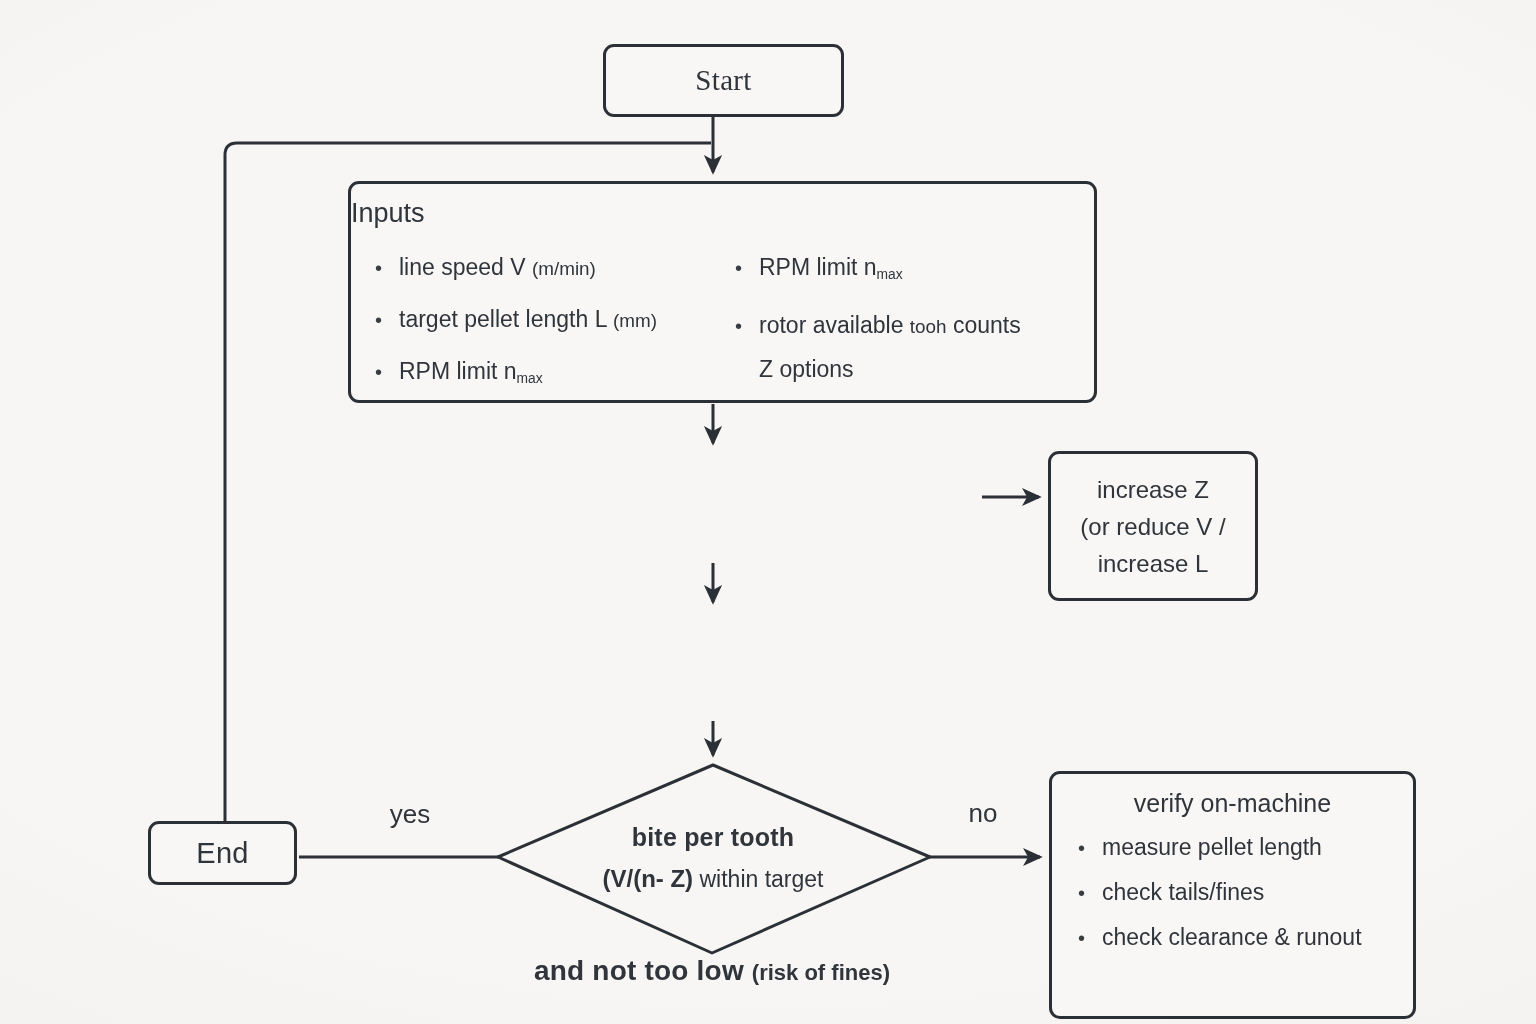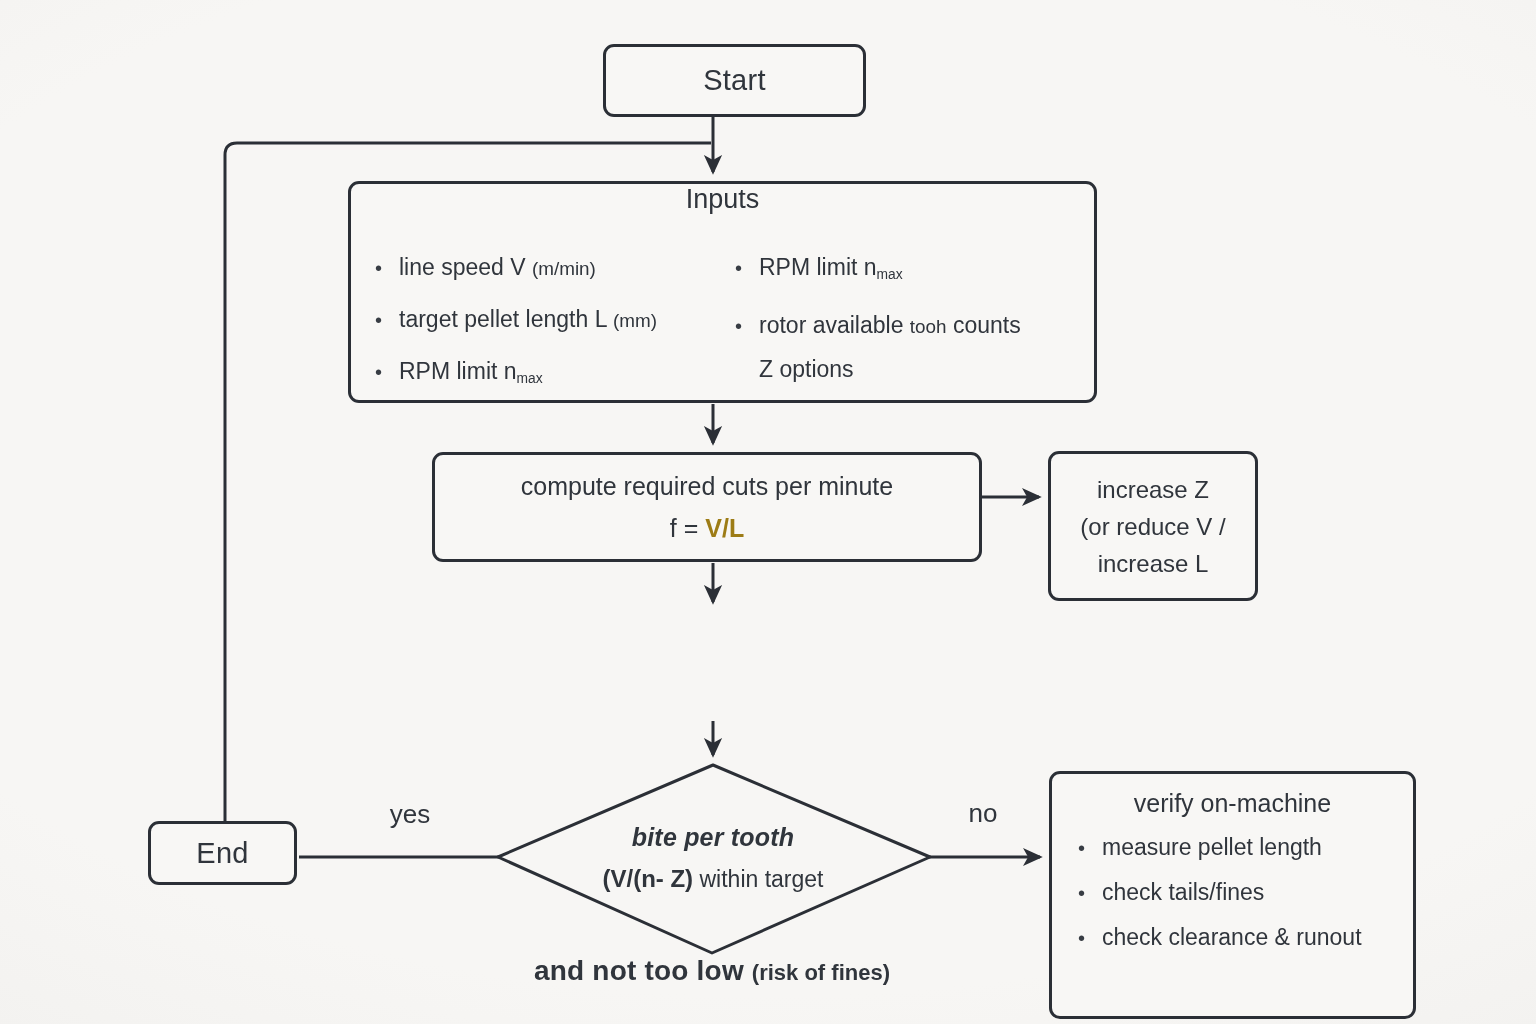--- a/index.html
+++ b/index.html
@@ -19,26 +19,26 @@
     background:#f8f7f5; border:3px solid #2b2f36; border-radius:11px;
     display:flex; flex-direction:column; align-items:center; justify-content:center;
     text-align:center;
   }
   .label-lg { font-size:29px; letter-spacing:0.3px; }
   .accent { color:#9d7c16; font-weight:bold; }
   .sub { font-size:0.60em; vertical-align:-0.28em; letter-spacing:0; }
   .sm  { font-size:0.82em; }
 
   
-  .start-node { left:603px; top:44px;  width:263px; height:73px; }
+  .start-node { left:603px; top:44px;  width:241px; height:73px;font-family:Liberation Serif, serif; }
   .end-node   { left:148px; top:821px; width:149px; height:64px;text-align:right; }
 
   
   .inputs-node { left:348px; top:181px; width:749px; height:222px; display:block; text-align:left; }
-  .inputs-title { text-align:center; font-size:27px; }
+  .inputs-title { margin-top:14px; text-align:left; font-size:27px; }
   .col { position:absolute; top:66px; }
   .col-left  { left:24px;  width:356px; }
   .col-right { left:384px; width:352px; }
   .bullet { display:flex; align-items:baseline; font-size:23px; margin-bottom:16px; line-height:34px; }
   .bullet .dot { flex:0 0 auto; width:24px; text-align:left; font-size:20px; color:#383d44; }
   .bullet .btxt { flex:1 1 auto; }
   .cont-line { line-height:34px; margin-top:8px; }
 
   
   .cuts-node { left:432px; top:452px; width:550px; height:110px; font-size:25px; line-height:42px; }
@@ -46,21 +46,21 @@
   .incz-node { left:1048px; top:451px; width:210px; height:150px; font-size:24px; line-height:37px; }
 
   
   .verify-node { left:1049px; top:771px; width:367px; height:248px; display:block; text-align:left; }
   .verify-title { margin-top:15px; text-align:center; font-size:25px; }
   .verify-list { margin:12px 0 0 26px; }
   .verify-list .bullet { margin-bottom:10px; line-height:34px; }
 
   
   .decision-text { position:absolute; z-index:2; left:513px; top:816px; width:400px; text-align:center; }
-  .decision-l1 { font-size:25px; font-weight:bold; line-height:42px; letter-spacing:0.2px;font-style:italic; }
+  .decision-l1 { font-size:25px; font-weight:bold; line-height:42px; letter-spacing:0.2px; }
   .decision-l2 { font-size:24px; line-height:42px; }
   .decision-l2 .big { font-weight:bold; }
   .decision-l2 .lite { font-size:23px; font-weight:normal; }
 
   .edge-label { position:absolute; z-index:2; font-size:26px; width:80px; text-align:center; }
   .yes-label { left:370px; top:799px; }
   .no-label  { left:943px; top:798px; }
 
   .footnote { position:absolute; z-index:2; left:362px; top:955px; width:700px; text-align:center; }
   .footnote .main { font-size:28px; font-weight:bold; letter-spacing:0.2px; }
@@ -115,24 +115,20 @@
       </div>
       <div class="bullet">
         <span class="dot">•</span>
         <span class="btxt"><span>rotor available </span><span class="sm">tooh</span><span> counts</span>
           <div class="cont-line">Z options</div>
         </span>
       </div>
     </div>
   </div>
 
-  <div class="node cuts-node">
-    <div>compute required cuts per minute</div>
-    <div><span>f = </span><span class="accent">V/L</span></div>
-  </div>
 
   <div class="node incz-node">
     <div>increase Z</div>
     <div>(or reduce V /</div>
     <div>increase L</div>
   </div>
 
 
   <div class="decision-text">
     <div class="decision-l1">bite per tooth</div>

